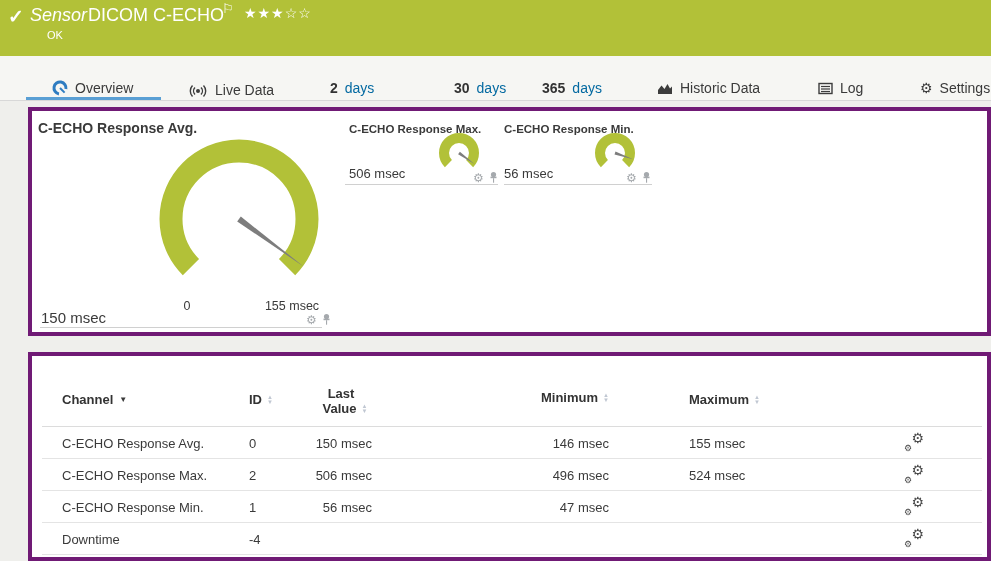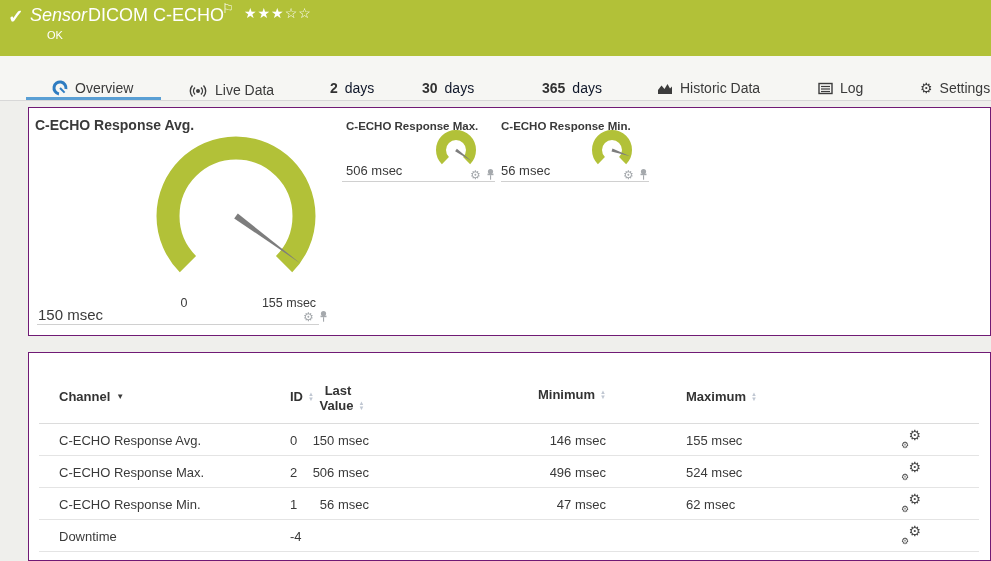--- a/index.html
+++ b/index.html
@@ -14,45 +14,45 @@
   .hdr .flag{position:absolute;left:222px;top:1px;font-size:13px;}
   .hdr .stars{position:absolute;left:244px;top:5px;font-size:14px;letter-spacing:1px;}
   .hdr .status{position:absolute;left:47px;top:29px;font-size:11px;font-weight:normal;}
 
   
   .tabstrip{position:absolute;left:0;top:56px;width:991px;height:45px;background:#f6f6f3;
             border-bottom:1px solid #d8d8d8;box-sizing:border-box;}
   .tab{position:absolute;top:78px;height:20px;display:flex;align-items:center;gap:7px;
        font-size:14px;color:#3a3a3a;cursor:pointer;}
   .tab .num{font-weight:bold;color:#333;}
-  .tab .days{color:#0f172a;}
+  .tab .days{color:#0369a1;}
   .tab-underline{position:absolute;left:26px;top:97px;width:135px;height:3px;background:#5a9fd4;}
 
   
-  .panel{position:absolute;background:#fff;border:1px solid #701a75;box-sizing:border-box;}
+  .panel{position:absolute;background:#fff;border:4px solid #701a75;box-sizing:border-box;}
   .panel1{left:28px;top:107px;width:963px;height:229px;}
   .panel2{left:28px;top:352px;width:963px;height:209px;padding-left:12px;}
 
   
   .gtitle{position:absolute;font-weight:bold;color:#3a3a3a;}
   .gvalue{position:absolute;color:#3a3a3a;}
   .wline{position:absolute;height:1px;background:#d0d0d0;}
   .wicons{position:absolute;display:flex;align-items:center;gap:4px;color:#a5a9ad;}
   .wicons .wgear{font-size:12px;line-height:12px;}
   .scale-label{position:absolute;font-size:12.5px;color:#3a3a3a;text-align:center;}
 
   
   .thead{position:absolute;left:10px;top:30px;width:940px;height:41px;
          border-bottom:1px solid #dcdcdc;box-sizing:border-box;}
   .trow{position:absolute;left:10px;width:940px;height:32px;border-bottom:1px solid #e4e4e4;
         box-sizing:border-box;}
   .cell{position:absolute;top:0;height:32px;display:flex;align-items:center;font-size:13px;color:#3a3a3a;}
   .hcell{position:absolute;display:flex;align-items:center;font-size:13px;font-weight:bold;color:#333;}
   .c-channel{left:20px;width:180px;}
-  .c-id{left:207px;width:40px;margin-left:44px;}
+  .c-id{left:207px;width:40px;}
   .c-last{left:230px;width:100px;justify-content:flex-end;}
   .c-min{left:417px;width:150px;justify-content:flex-end;}
   .c-max{left:647px;width:150px;}
   .c-gear{left:858px;width:28px;justify-content:center;}
   .sort{display:inline-flex;flex-direction:column;font-size:6px;line-height:5px;
         color:#c0c7d2;margin-left:5px;}
   .caret{font-size:8px;color:#3a3a3a;margin-left:6px;}
   .gears2{position:relative;width:20px;height:18px;color:#4a4a4a;cursor:pointer;}
   .gears2 .g1{position:absolute;right:0;top:-3px;font-size:14px;line-height:14px;}
   .gears2 .g2{position:absolute;left:0;bottom:-1px;font-size:9px;line-height:9px;}
@@ -92,21 +92,21 @@
       <path d="M4.5 1.5 A8 8 0 0 0 4.5 12.5" fill="none" stroke="#3c3c3c" stroke-width="1.4"></path>
     </svg>
     <span>Live Data</span>
   </div>
 
   <div class="tab" style="left:330px;">
     <span class="num">2</span>
     <span class="days">days</span>
   </div>
 
-  <div class="tab" style="left:422px;">
+  <div class="tab" style="left:454px;">
     <span class="num">30</span>
     <span class="days">days</span>
   </div>
 
   <div class="tab" style="left:542px;">
     <span class="num">365</span>
     <span class="days">days</span>
   </div>
 
   <div class="tab" style="left:657px;">
@@ -252,21 +252,20 @@
             <span class="g2">⚙</span>
           </span>
       </div>
     </div>
 
     <div class="trow" style="top:135px;">
       <div class="cell c-channel">C-ECHO Response Min.</div>
       <div class="cell c-id">1</div>
       <div class="cell c-last">56 msec</div>
       <div class="cell c-min">47 msec</div>
-      <div class="cell c-max">62 msec</div>
       <div class="cell c-gear">
         <span class="gears2">
             <span class="g1">⚙</span>
             <span class="g2">⚙</span>
           </span>
       </div>
     </div>
 
     <div class="trow" style="top:167px;">
       <div class="cell c-channel">Downtime</div>

